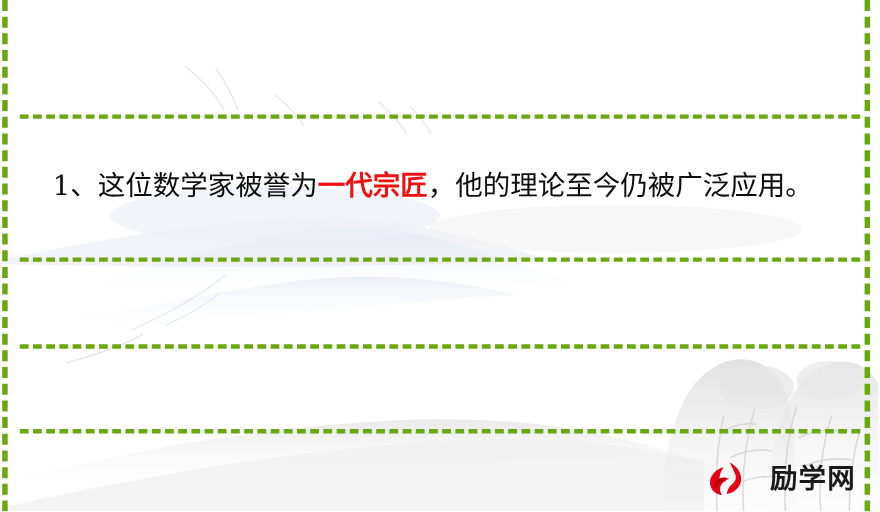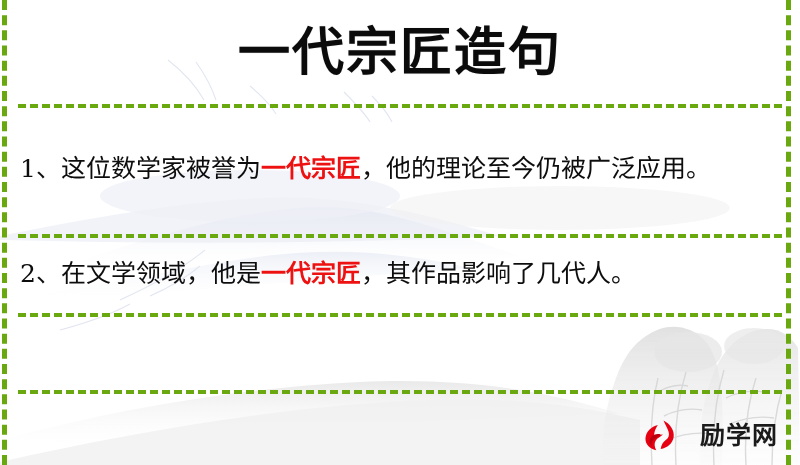--- a/index.html
+++ b/index.html
@@ -83,20 +83,21 @@
   }
   .sentence {
     box-sizing: border-box;
     padding: 0 28px 0 20px;
     display: flex;
     align-items: center;
     font-family: "DejaVu Serif", "Liberation Serif", serif;
     font-size: 25px;
     line-height: 42px;
     color: #0d0d0d;
+    margin-left: 28px;
   }
   .sentence.s1 { height: 130px; align-items: center; }
   .sentence.s2 { height: 79px; }
   .sentence.s3 { height: 77px; }
   .sentence p {
     margin: 0;
     width: 100%;
   }
   .kw {
     color: #ee1111;
@@ -192,42 +193,34 @@
       </g>
 
       <ellipse cx="250" cy="196" rx="150" ry="26" fill="#eef0f6" opacity="0.7"></ellipse>
       <ellipse cx="560" cy="208" rx="170" ry="22" fill="#f1f1f1" opacity="0.6"></ellipse>
     </svg>
   </div>
 
   <div class="v-rule left"></div>
   <div class="v-rule right"></div>
 
-  <div class="title-band">
-    <h1 class="page-title">一代宗匠造句</h1>
-  </div>
 
   <div class="h-rule" style="top:104px;"></div>
   <div class="h-rule" style="top:234px;"></div>
   <div class="h-rule" style="top:313px;"></div>
   <div class="h-rule" style="top:390px;"></div>
 
   <div class="sentences">
 
     <div class="sentence s1">
       <p>
         <span>1、</span><span>这位数学家被誉为</span><span class="kw">一代宗匠</span><span>，他的理论至今仍被广泛应用。</span>
       </p>
     </div>
 
-    <div class="sentence s2">
-      <p>
-        <span>2、</span><span>在文学领域，他是</span><span class="kw">一代宗匠</span><span>，其作品影响了几代人。</span>
-      </p>
-    </div>
 
 
   </div>
 
   <div class="brand">
     <span class="brand-mark">
       <svg viewBox="0 0 64 64" xmlns="http://www.w3.org/2000/svg" aria-hidden="true">
         <path d="M40 6 C52 12 60 24 58 36 C56 47 47 55 35 57 C36 50 39 45 44 41
                  C49 37 51 32 49 26 C47 20 43 13 40 6 Z" fill="#e60012"></path>
         <path d="M30 14 C18 17 9 26 8 37 C7 48 15 57 27 59 C24 53 23 47 26 42

